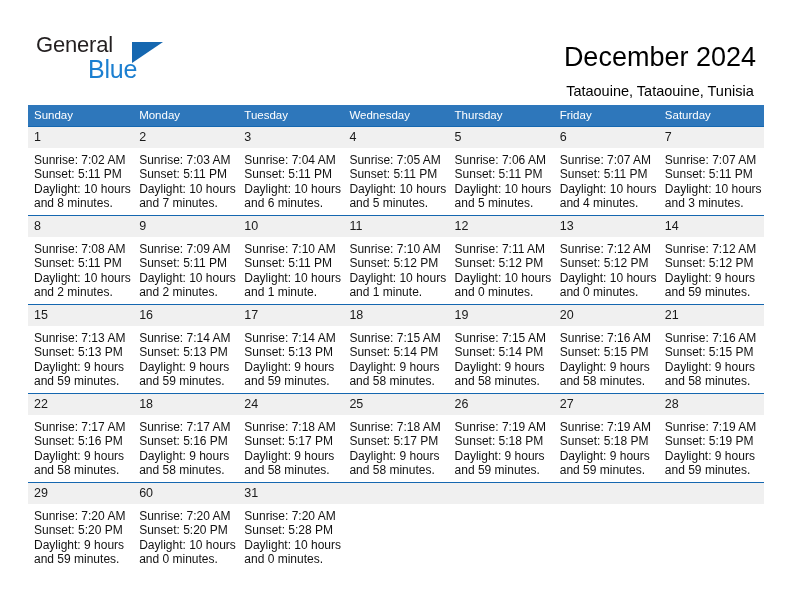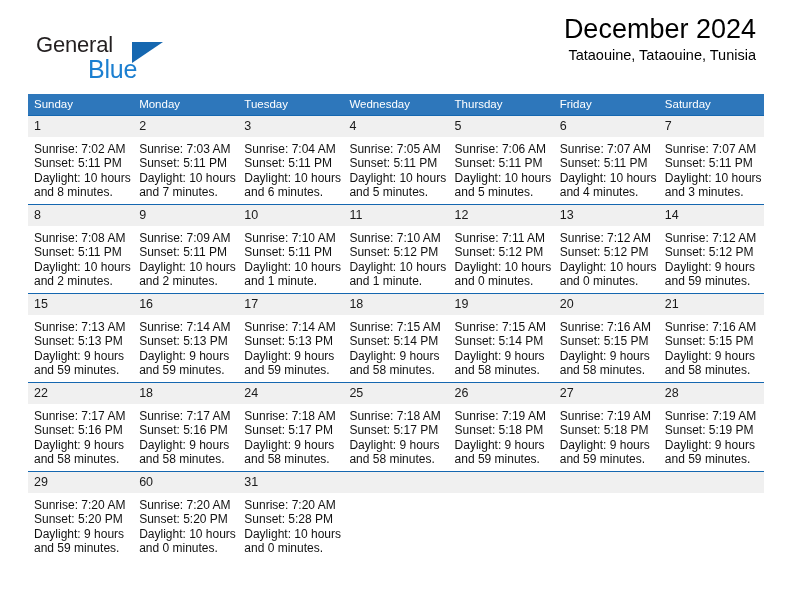--- a/index.html
+++ b/index.html
@@ -59,43 +59,43 @@
     left: 96px;
     top: 11px;
     width: 0; height: 0;
     border-left: 31px solid #1567b0;
     border-bottom: 21px solid transparent;
   }
 
   .title-block {
     position: absolute;
     right: 36px;
-    top: 12px;
-    text-align: right;
+    top: 40px;
+    text-align: center;
   }
   .cal-title {
     font-size: 27px;
     line-height: 34px;
     color: #000000;
     font-weight: normal;
     white-space: nowrap;
   }
   .cal-subtitle {
-    margin-top: 0;
+    margin-top: 8px;
     font-size: 14.5px;
     line-height: 19px;
     color: #000000;
     white-space: nowrap;
   }
 
   
   .calendar {
     position: absolute;
     left: 28px;
-    top: 94px;
+    top: 105px;
     width: 736px;
     border-collapse: collapse;
     table-layout: fixed;
   }
   .calendar col { width: 105.14px; }
 
   thead th {
     background: #2e77bb;
     color: #ffffff;
     font-size: 11.5px;

